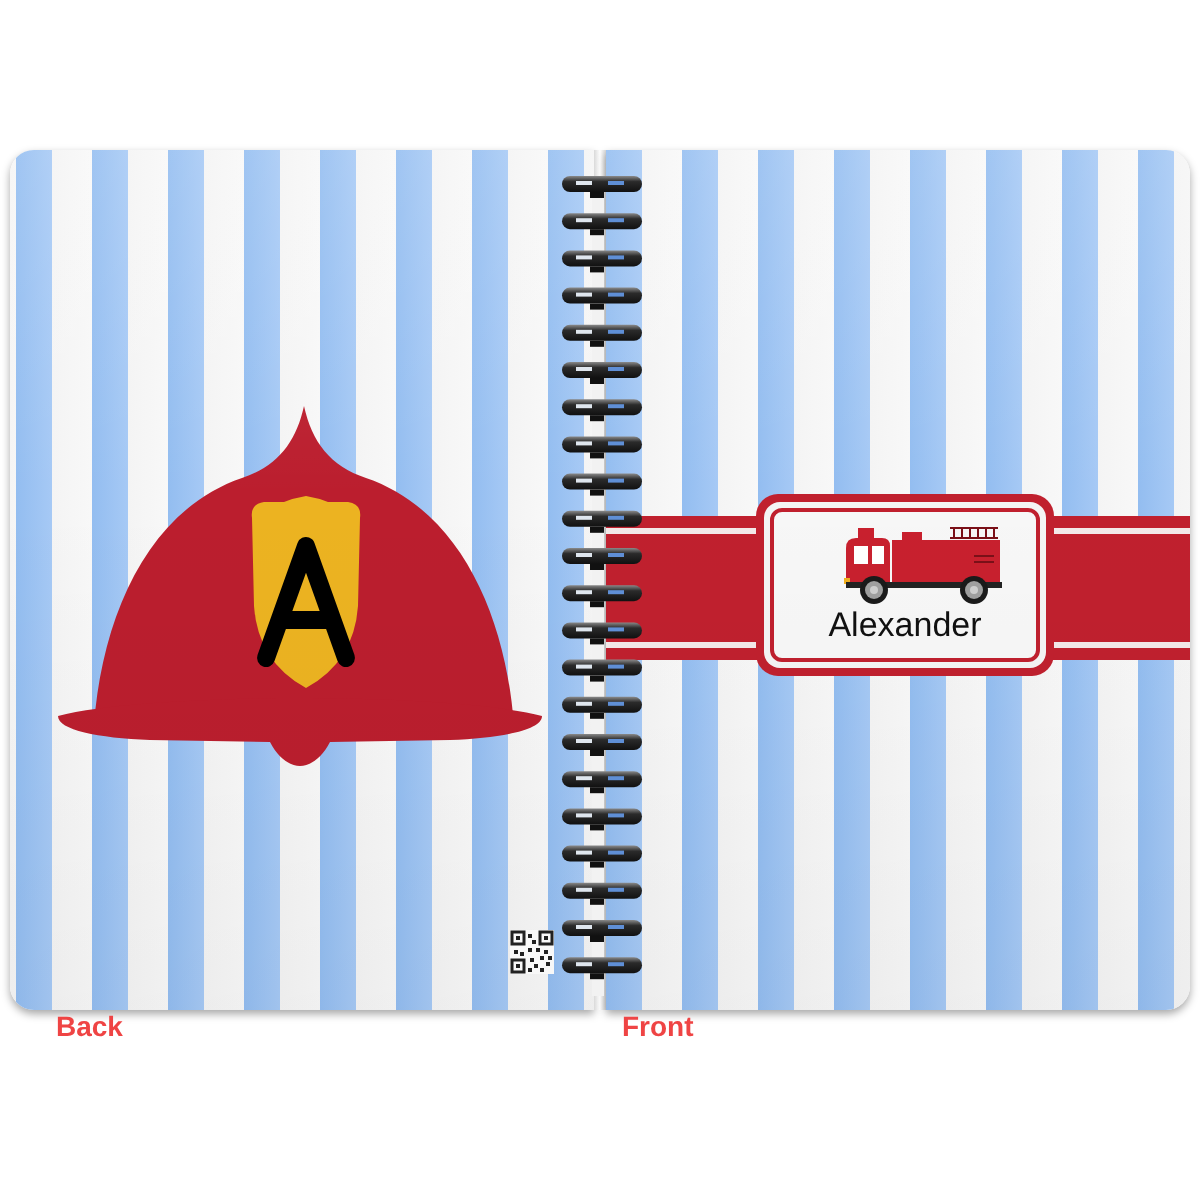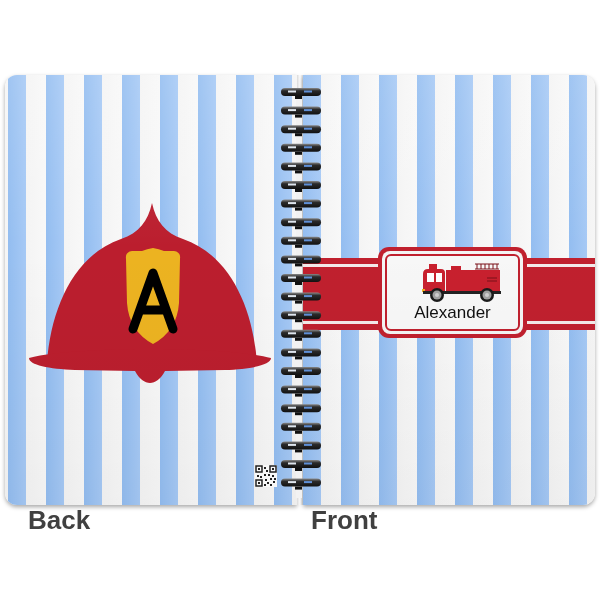--- a/index.html
+++ b/index.html
@@ -16,21 +16,21 @@
   .qr{position:absolute;left:250px;top:390px;width:22px;height:22px;background:#fff;}
   .band{position:absolute;left:0;right:0;top:183px;height:72px;background:#c0202e;}
   .band .line{position:absolute;left:0;right:0;height:3px;background:#f3e9e9;}
   .label-box{position:absolute;left:75px;top:172px;width:149px;height:91px;background:#c0202e;border-radius:11px;}
   .label-inner1{position:absolute;left:4px;top:4px;right:4px;bottom:4px;background:#f4f4f4;border-radius:8px;}
   .label-inner2{position:absolute;left:3px;top:3px;right:3px;bottom:3px;border:2px solid #c0202e;border-radius:6px;background:#f7f7f7;}
   .truck{position:absolute;left:34px;top:6px;width:82px;height:42px;}
   .label-name{position:absolute;left:0;right:0;top:47px;text-align:center;font-size:17px;color:#111;}
   .spiral{position:absolute;left:280px;top:88px;width:42px;height:410px;}
   .spine-gap{position:absolute;left:297px;top:75px;width:6px;height:430px;background:linear-gradient(90deg,#d9d9d9,#ffffff,#d9d9d9);}
-  .caption{position:absolute;top:505px;font-size:26px;font-weight:bold;color:#404040;}
+  .caption{position:absolute;top:505px;font-size:14px;font-weight:bold;color:#ef4444;}
 </style>
 </head>
 <body>
 
 <div id="back" class="cover">
   <svg class="helmet" viewBox="0 0 250 182">
 
     <path d="M127 0 C131 18 140 30 158 36 C205 52 228 105 232 160 L22 160 C26 105 49 52 96 36 C114 30 123 18 127 0 Z" fill="#bb1e2e"></path>
 
     <path d="M4 155 C30 148 90 146 125 146 C160 146 220 148 246 155 C246 162 226 166 200 167 L140 168 C136 176 130 180 125 180 C120 180 114 176 110 168 L50 167 C24 166 4 162 4 155 Z" fill="#bb1e2e"></path>

